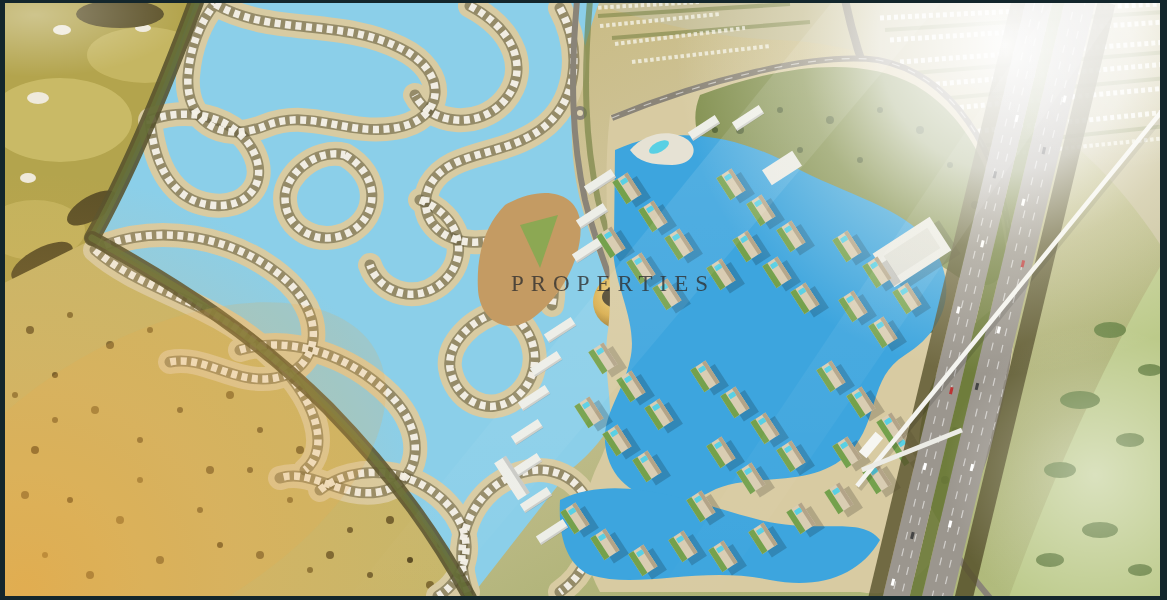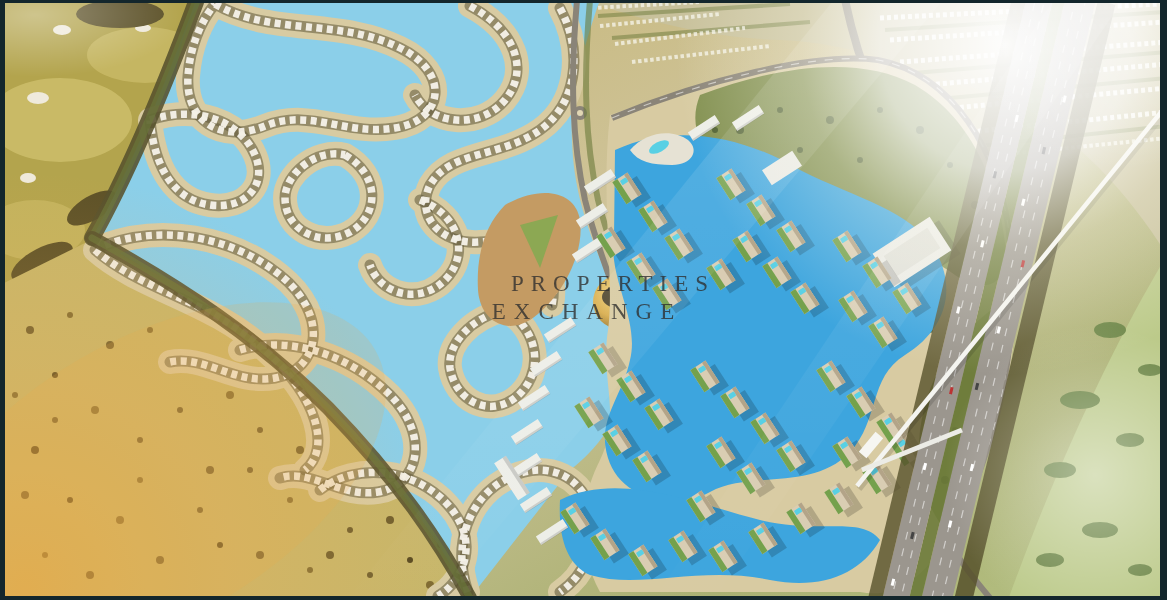--- a/index.html
+++ b/index.html
@@ -434,15 +434,14 @@
   <g fill="var(--frame)">
     <rect x="0" y="0" width="1167" height="3"></rect>
     <rect x="0" y="596" width="1167" height="4"></rect>
     <rect x="0" y="0" width="5" height="600"></rect>
     <rect x="1160" y="0" width="7" height="600"></rect>
   </g>
 </svg>
 
 <div class="watermark">
   <span>PROPERTIES</span><br>
-  <span class="l2">EXCHANGE</span>
 </div>
 </div>
 
 </body></html>

